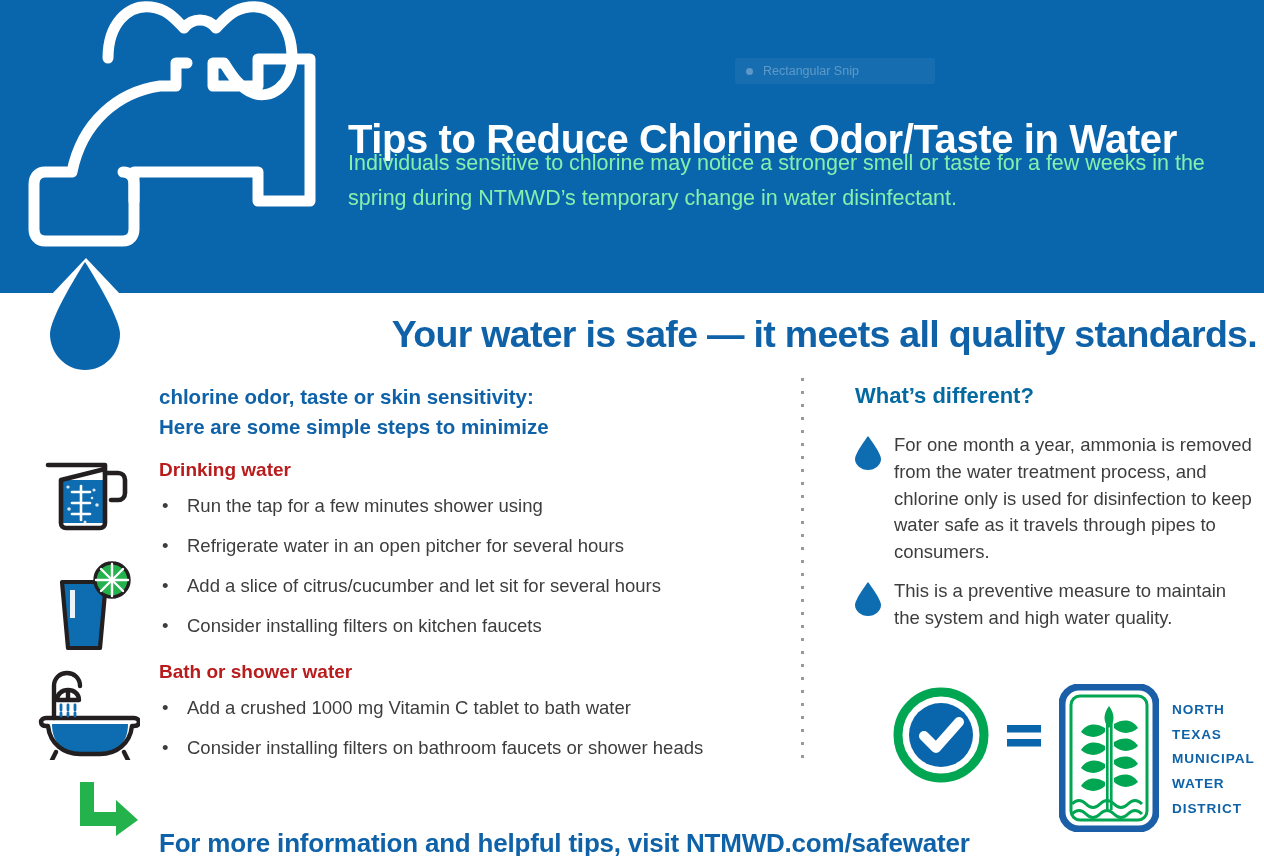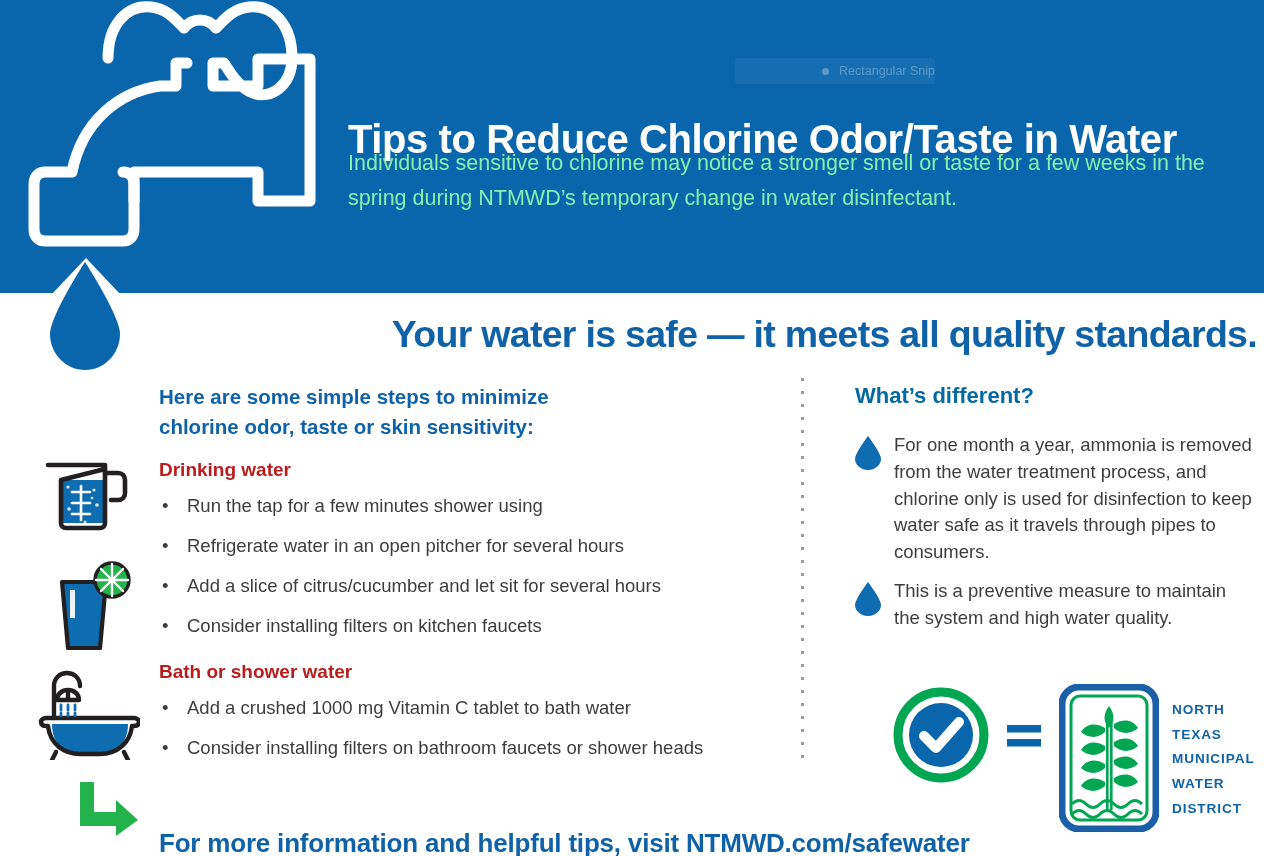--- a/index.html
+++ b/index.html
@@ -59,21 +59,20 @@
     position: absolute;
     left: 735px; top: 58px;
     width: 200px; height: 26px;
     background: rgba(255,255,255,0.055);
     border-radius: 2px;
     display: flex;
     align-items: center;
     gap: 10px;
     padding-left: 11px;
     box-sizing: border-box;
-    justify-content: flex-end;
   }
   #snip-overlay .snip-dot {
     width: 7px; height: 7px;
     border-radius: 50%;
     background: rgba(255,255,255,0.30);
     flex: 0 0 auto;
   }
   #snip-overlay .snip-text {
     color: rgba(255,255,255,0.30);
     font-size: 12.5px;
@@ -264,22 +263,22 @@
   <svg id="drop-notch" viewBox="0 0 68 36">
     <polygon points="34,0 68,36 0,36" fill="#ffffff"></polygon>
   </svg>
   <svg id="big-drop" viewBox="0 0 70 108">
     <path d="M35 0 C35 0 70 54 70 72 C70 92 54 108 35 108 C16 108 0 92 0 72 C0 54 35 0 35 0 Z" fill="#0965AC"></path>
   </svg>
 
   <div id="headline">Your water is safe — it meets all quality standards.</div>
 
   <div id="left-lead">
+    <div>chlorine odor, taste or skin sensitivity:</div>
     <div>Here are some simple steps to minimize</div>
-    <div>chlorine odor, taste or skin sensitivity:</div>
   </div>
 
   <svg id="icon-pitcher" class="left-icon" viewBox="0 0 98 84">
     <rect x="19" y="20" width="44" height="43" fill="#0E6CB0"></rect>
     <g fill="none" stroke="#231F20" stroke-width="4.6" stroke-linejoin="round" stroke-linecap="round">
       <path d="M6 5 L63 5 L63 9 L19 20 L19 63 C19 66 21 68 24 68 L58 68 C61 68 63 66 63 63 L63 9"></path>
       <path d="M63 13 L76 13 C80 13 83 16 83 20 L83 33 C83 37 80 40 76 40 L69 40"></path>
     </g>
     <g stroke="#ffffff" stroke-width="2.6" stroke-linecap="round">
       <line x1="30" y1="32" x2="48" y2="32"></line>

